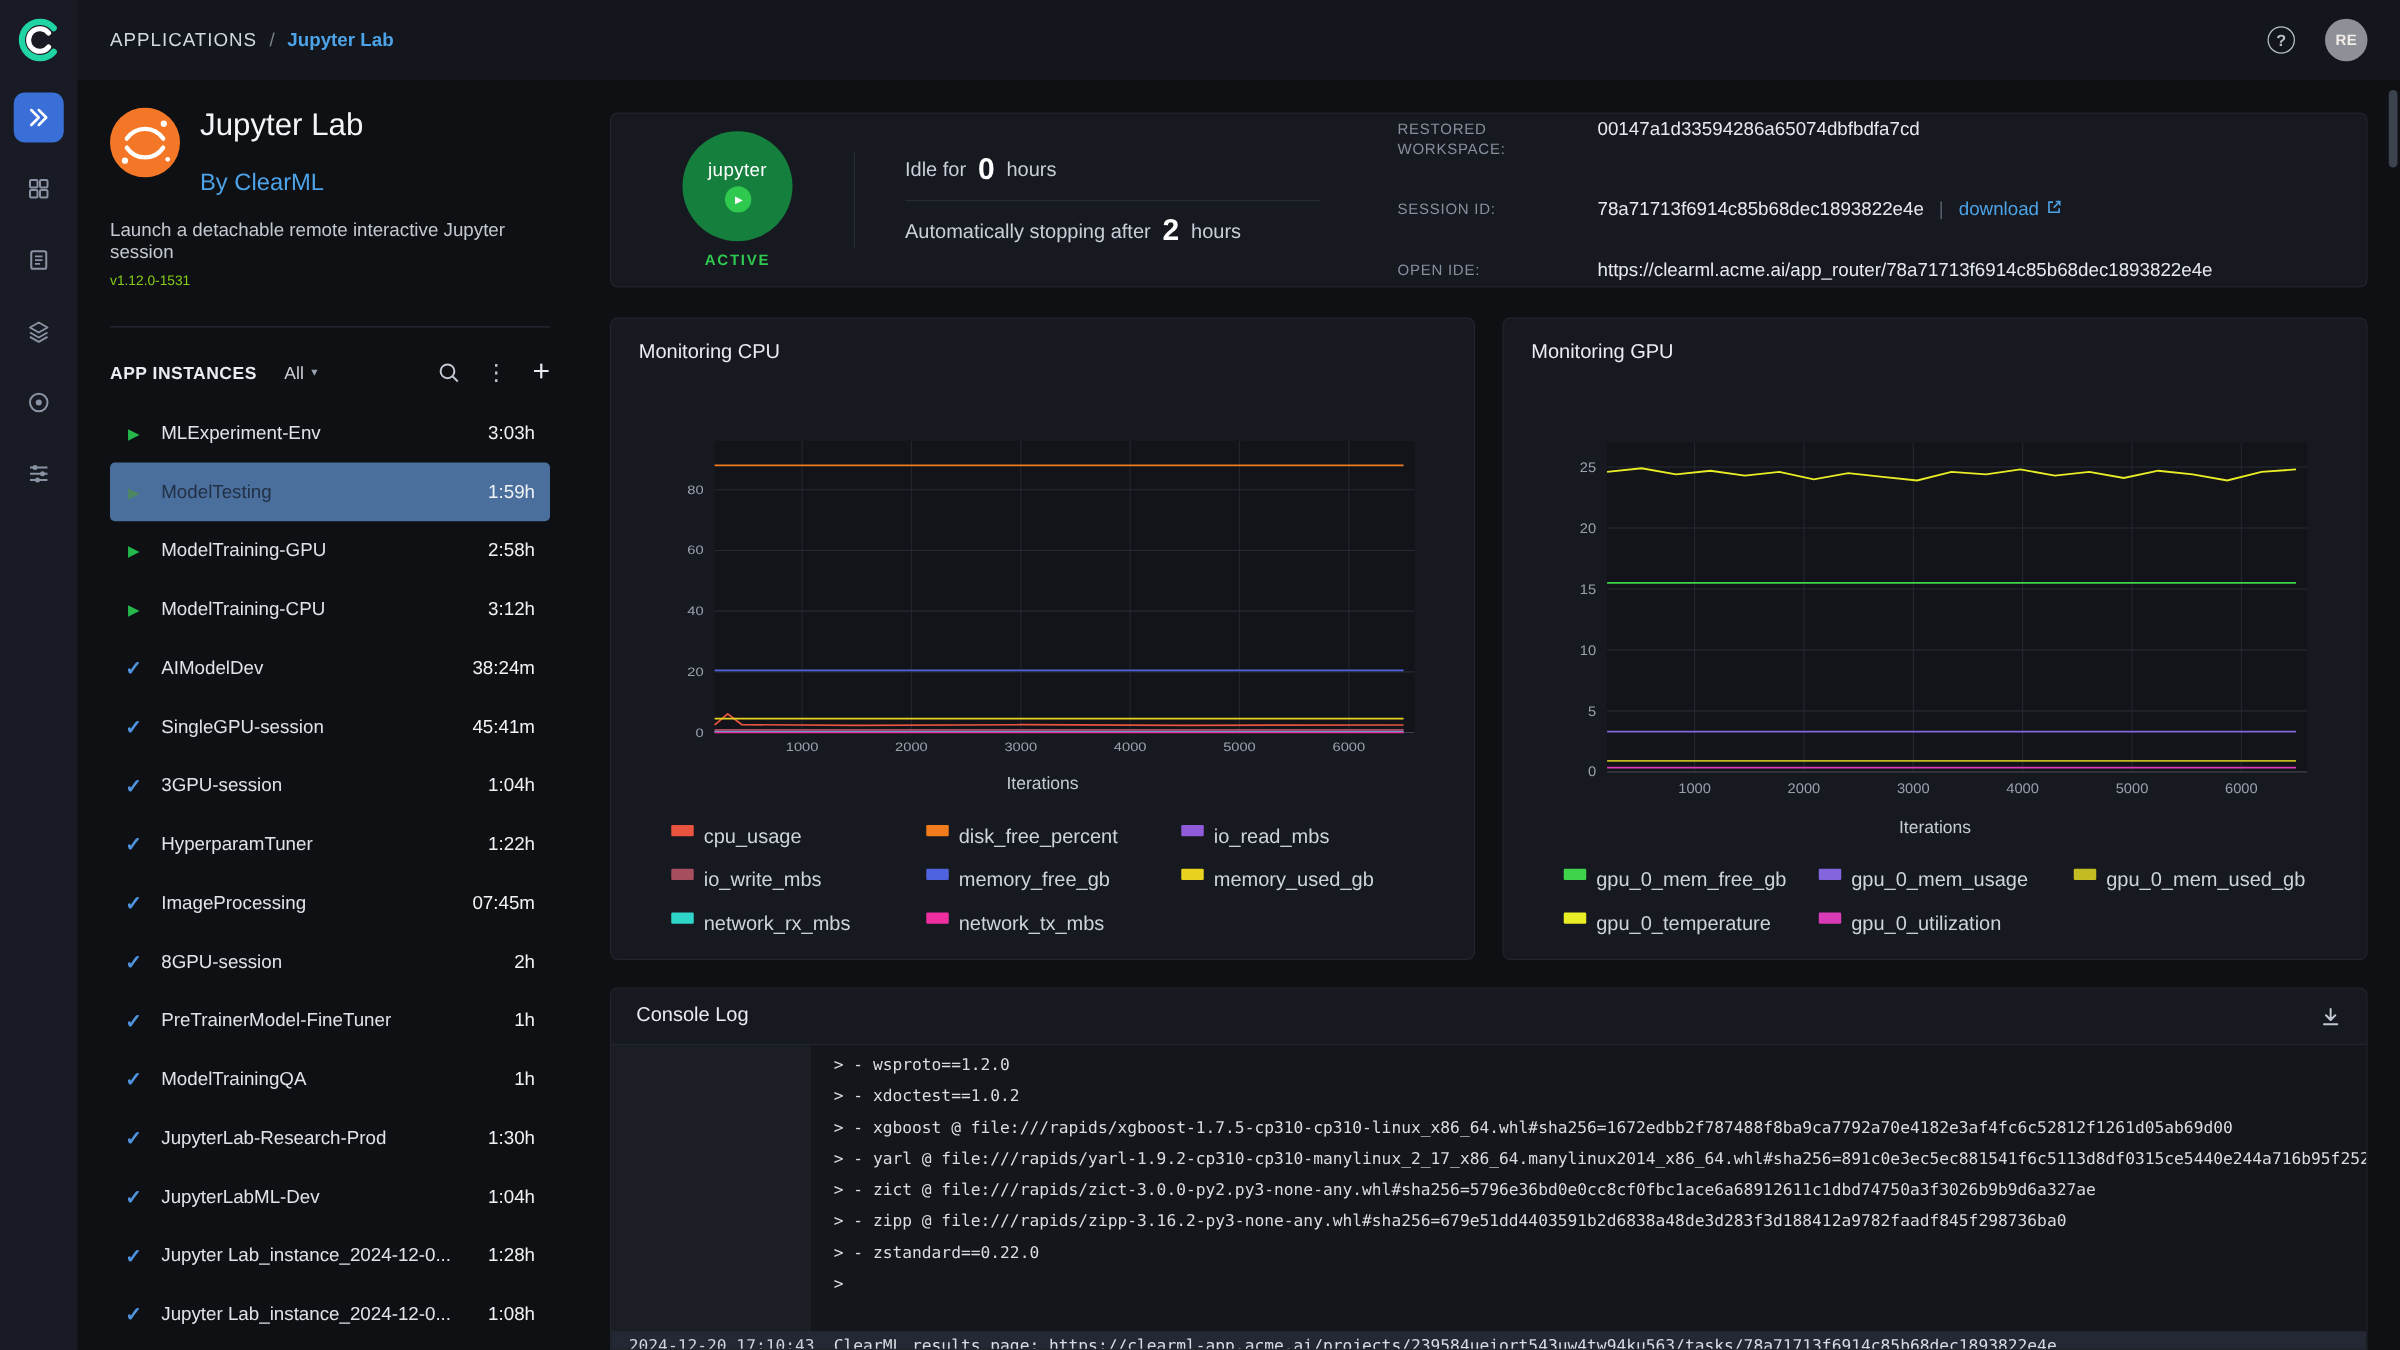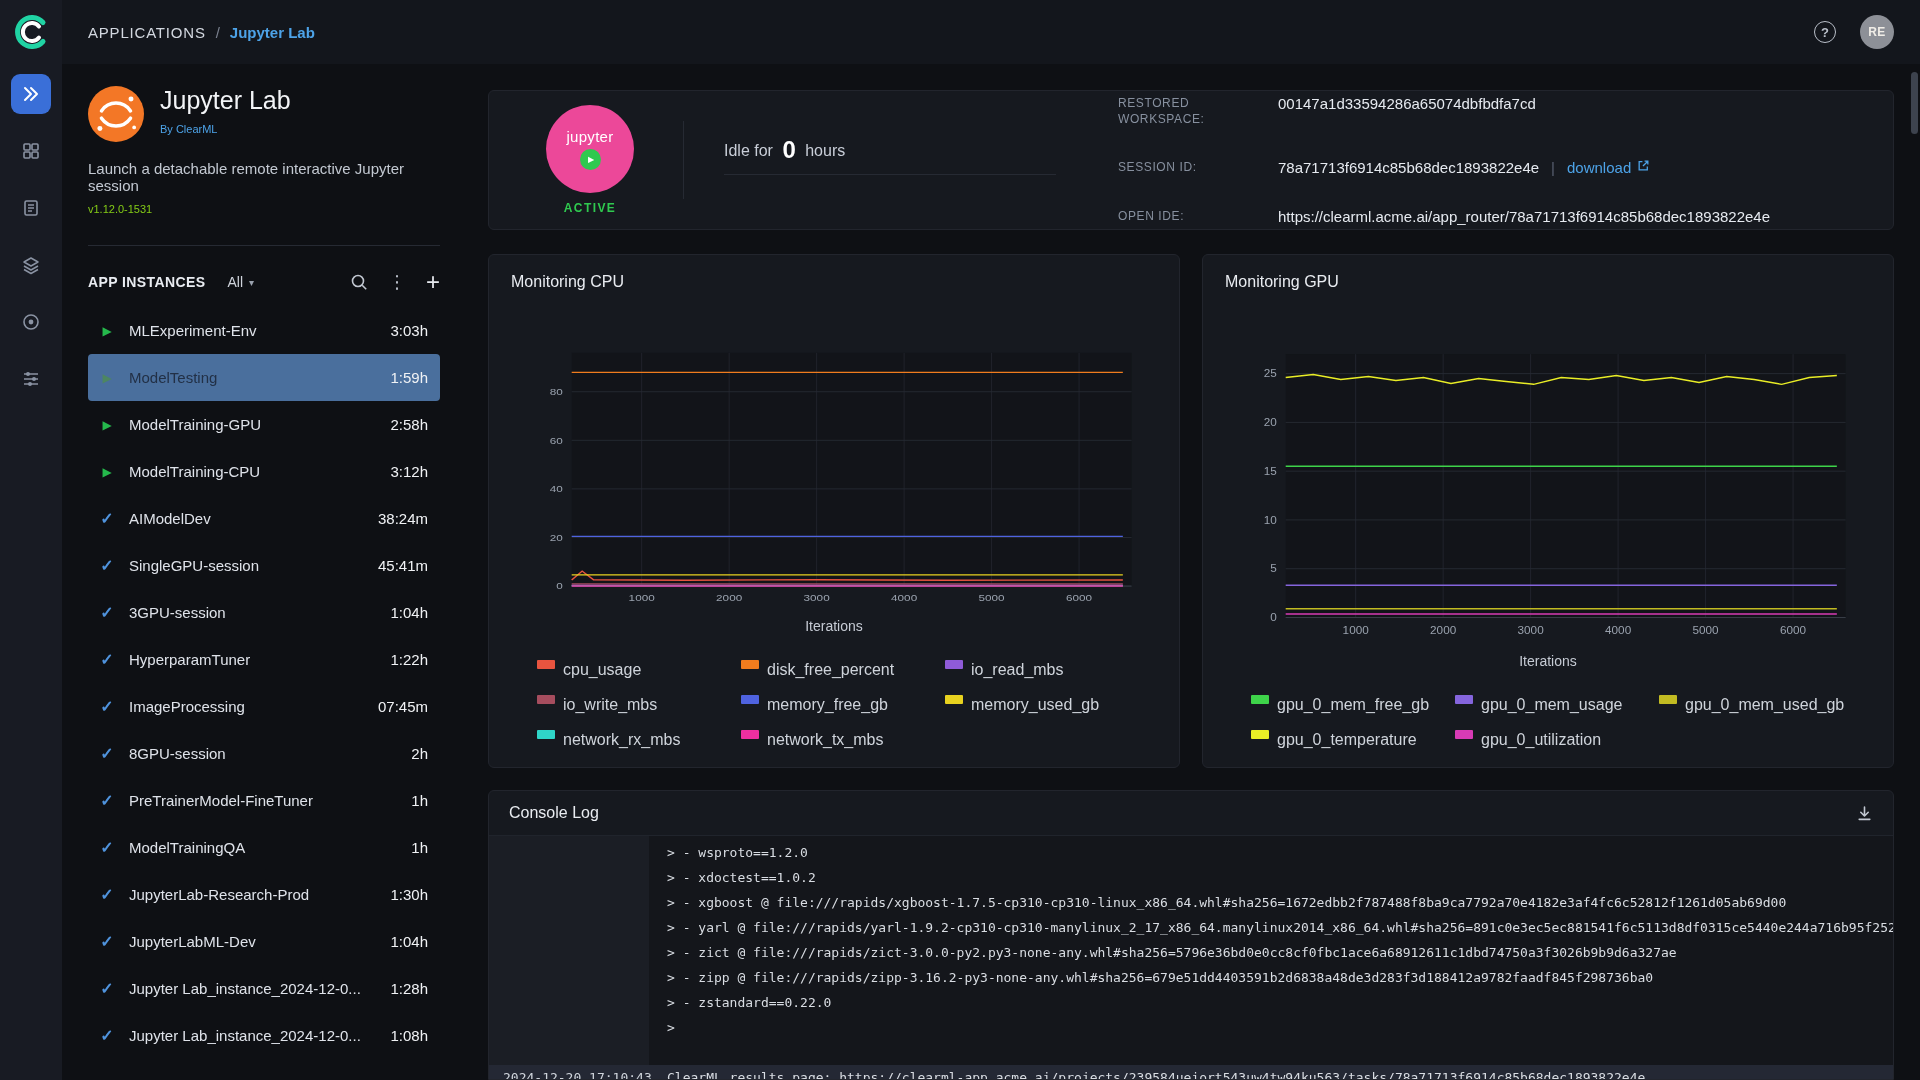--- a/index.html
+++ b/index.html
@@ -28,21 +28,21 @@
   .avatar { width:34px; height:34px; border-radius:50%; background:#8d9097; color:#f0ede7;
     font-size:12px; font-weight:700; letter-spacing:.3px; display:flex; align-items:center; justify-content:center; cursor:pointer; }
 
   .content { flex:1; display:flex; min-height:0; }
 
   
   .app-panel { width:404px; flex-shrink:0; padding:22px 26px 0 26px; overflow:hidden; display:flex; flex-direction:column; }
   .app-head { display:flex; gap:16px; align-items:flex-start; }
   .jl-logo { width:56px; height:56px; flex-shrink:0; }
   .app-title { font-size:25px; font-weight:500; color:#f2f4f7; }
-  .app-by { font-size:11px; color:#4da3e8; margin-top:8px; display:inline-block; cursor:pointer; text-decoration:none; }
+  .app-by { font-size:19px; color:#4da3e8; margin-top:21px; display:inline-block; cursor:pointer; text-decoration:none; }
   .app-desc { font-size:15px; color:#c3c9d2; margin-top:18px; }
   .app-ver { font-size:11px; color:#84cc16; margin-top:9px; }
   .panel-divider { border:none; border-top:1px solid #262a33; margin-top:30px; }
   .inst-toolbar { margin-top:24px; display:flex; align-items:center; }
   .inst-header { font-size:14px; font-weight:700; letter-spacing:.4px; color:#e9ecf1; }
   .inst-filter { margin-left:22px; font-size:14px; color:#cfd4dc; cursor:pointer; display:flex; align-items:center; gap:6px; }
   .inst-filter .caret { font-size:10px; color:#9aa2ae; }
   .toolbar-icons { margin-left:auto; display:flex; align-items:center; gap:20px; }
   .tb-icon { color:#c2c8d2; cursor:pointer; display:flex; align-items:center; justify-content:center; }
   .tb-icon.kebab { font-size:18px; line-height:1; }
@@ -58,21 +58,21 @@
   .inst-row.selected .inst-name { color:#223046; }
   .inst-time { font-size:15px; color:#f0f2f5; margin-left:10px; }
 
   
   .dashboard { flex:1; display:flex; flex-direction:column; min-width:0; padding:26px 26px 0 22px; overflow:hidden; }
   .card { background:#16191f; border:1px solid #22252d; border-radius:6px; }
 
   
   .session-card { height:140px; flex-shrink:0; display:flex; align-items:center; padding:0 44px 0 46px; }
   .badge-col { display:flex; flex-direction:column; align-items:center; width:110px; flex-shrink:0; }
-  .jupyter-badge { width:88px; height:88px; border-radius:50%; background:#ec4899; display:flex; flex-direction:column;
+  .jupyter-badge { width:88px; height:88px; border-radius:50%; background:#15803d; display:flex; flex-direction:column;
     align-items:center; justify-content:center; gap:4px; }
   .jupyter-badge .jtext { color:#fff; font-size:15px; letter-spacing:.3px; }
   .jupyter-badge .play { width:21px; height:21px; border-radius:50%; background:#2fc94f; color:#fff; font-size:8px;
     display:flex; align-items:center; justify-content:center; padding-left:2px; }
   .active-label { margin-top:8px; color:#2fc94f; font-size:12px; font-weight:700; letter-spacing:1.4px; }
   .vdiv { width:1px; height:78px; background:#262a33; margin-left:38px; flex-shrink:0; }
   .idle-col { margin-left:40px; width:332px; flex-shrink:0; }
   .idle-line { font-size:16px; color:#c9ced8; }
   .idle-line .big { font-size:24px; font-weight:700; color:#fff; margin:0 5px; vertical-align:-2px; }
   .hdiv { border-top:1px solid #262a33; margin:10px 0; }
@@ -312,20 +312,25 @@
             <div class="active-label">ACTIVE</div>
           </div>
           <div class="vdiv"></div>
           <div class="idle-col">
             <div class="idle-line">
               <span>Idle for</span>
               <span class="big">0</span>
               <span>hours</span>
             </div>
             <div class="hdiv"></div>
+            <div class="idle-line">
+              <span>Automatically stopping after</span>
+              <span class="big">2</span>
+              <span>hours</span>
+            </div>
           </div>
           <div class="fields">
             <div class="f-label">RESTORED WORKSPACE:</div>
             <div class="f-value">00147a1d33594286a65074dbfbdfa7cd</div>
             <div class="f-label">SESSION ID:</div>
             <div class="f-value sid">
               <span>78a71713f6914c85b68dec1893822e4e</span>
               <span class="sep">|</span>
               <a class="dl">
                 <span>download</span>

